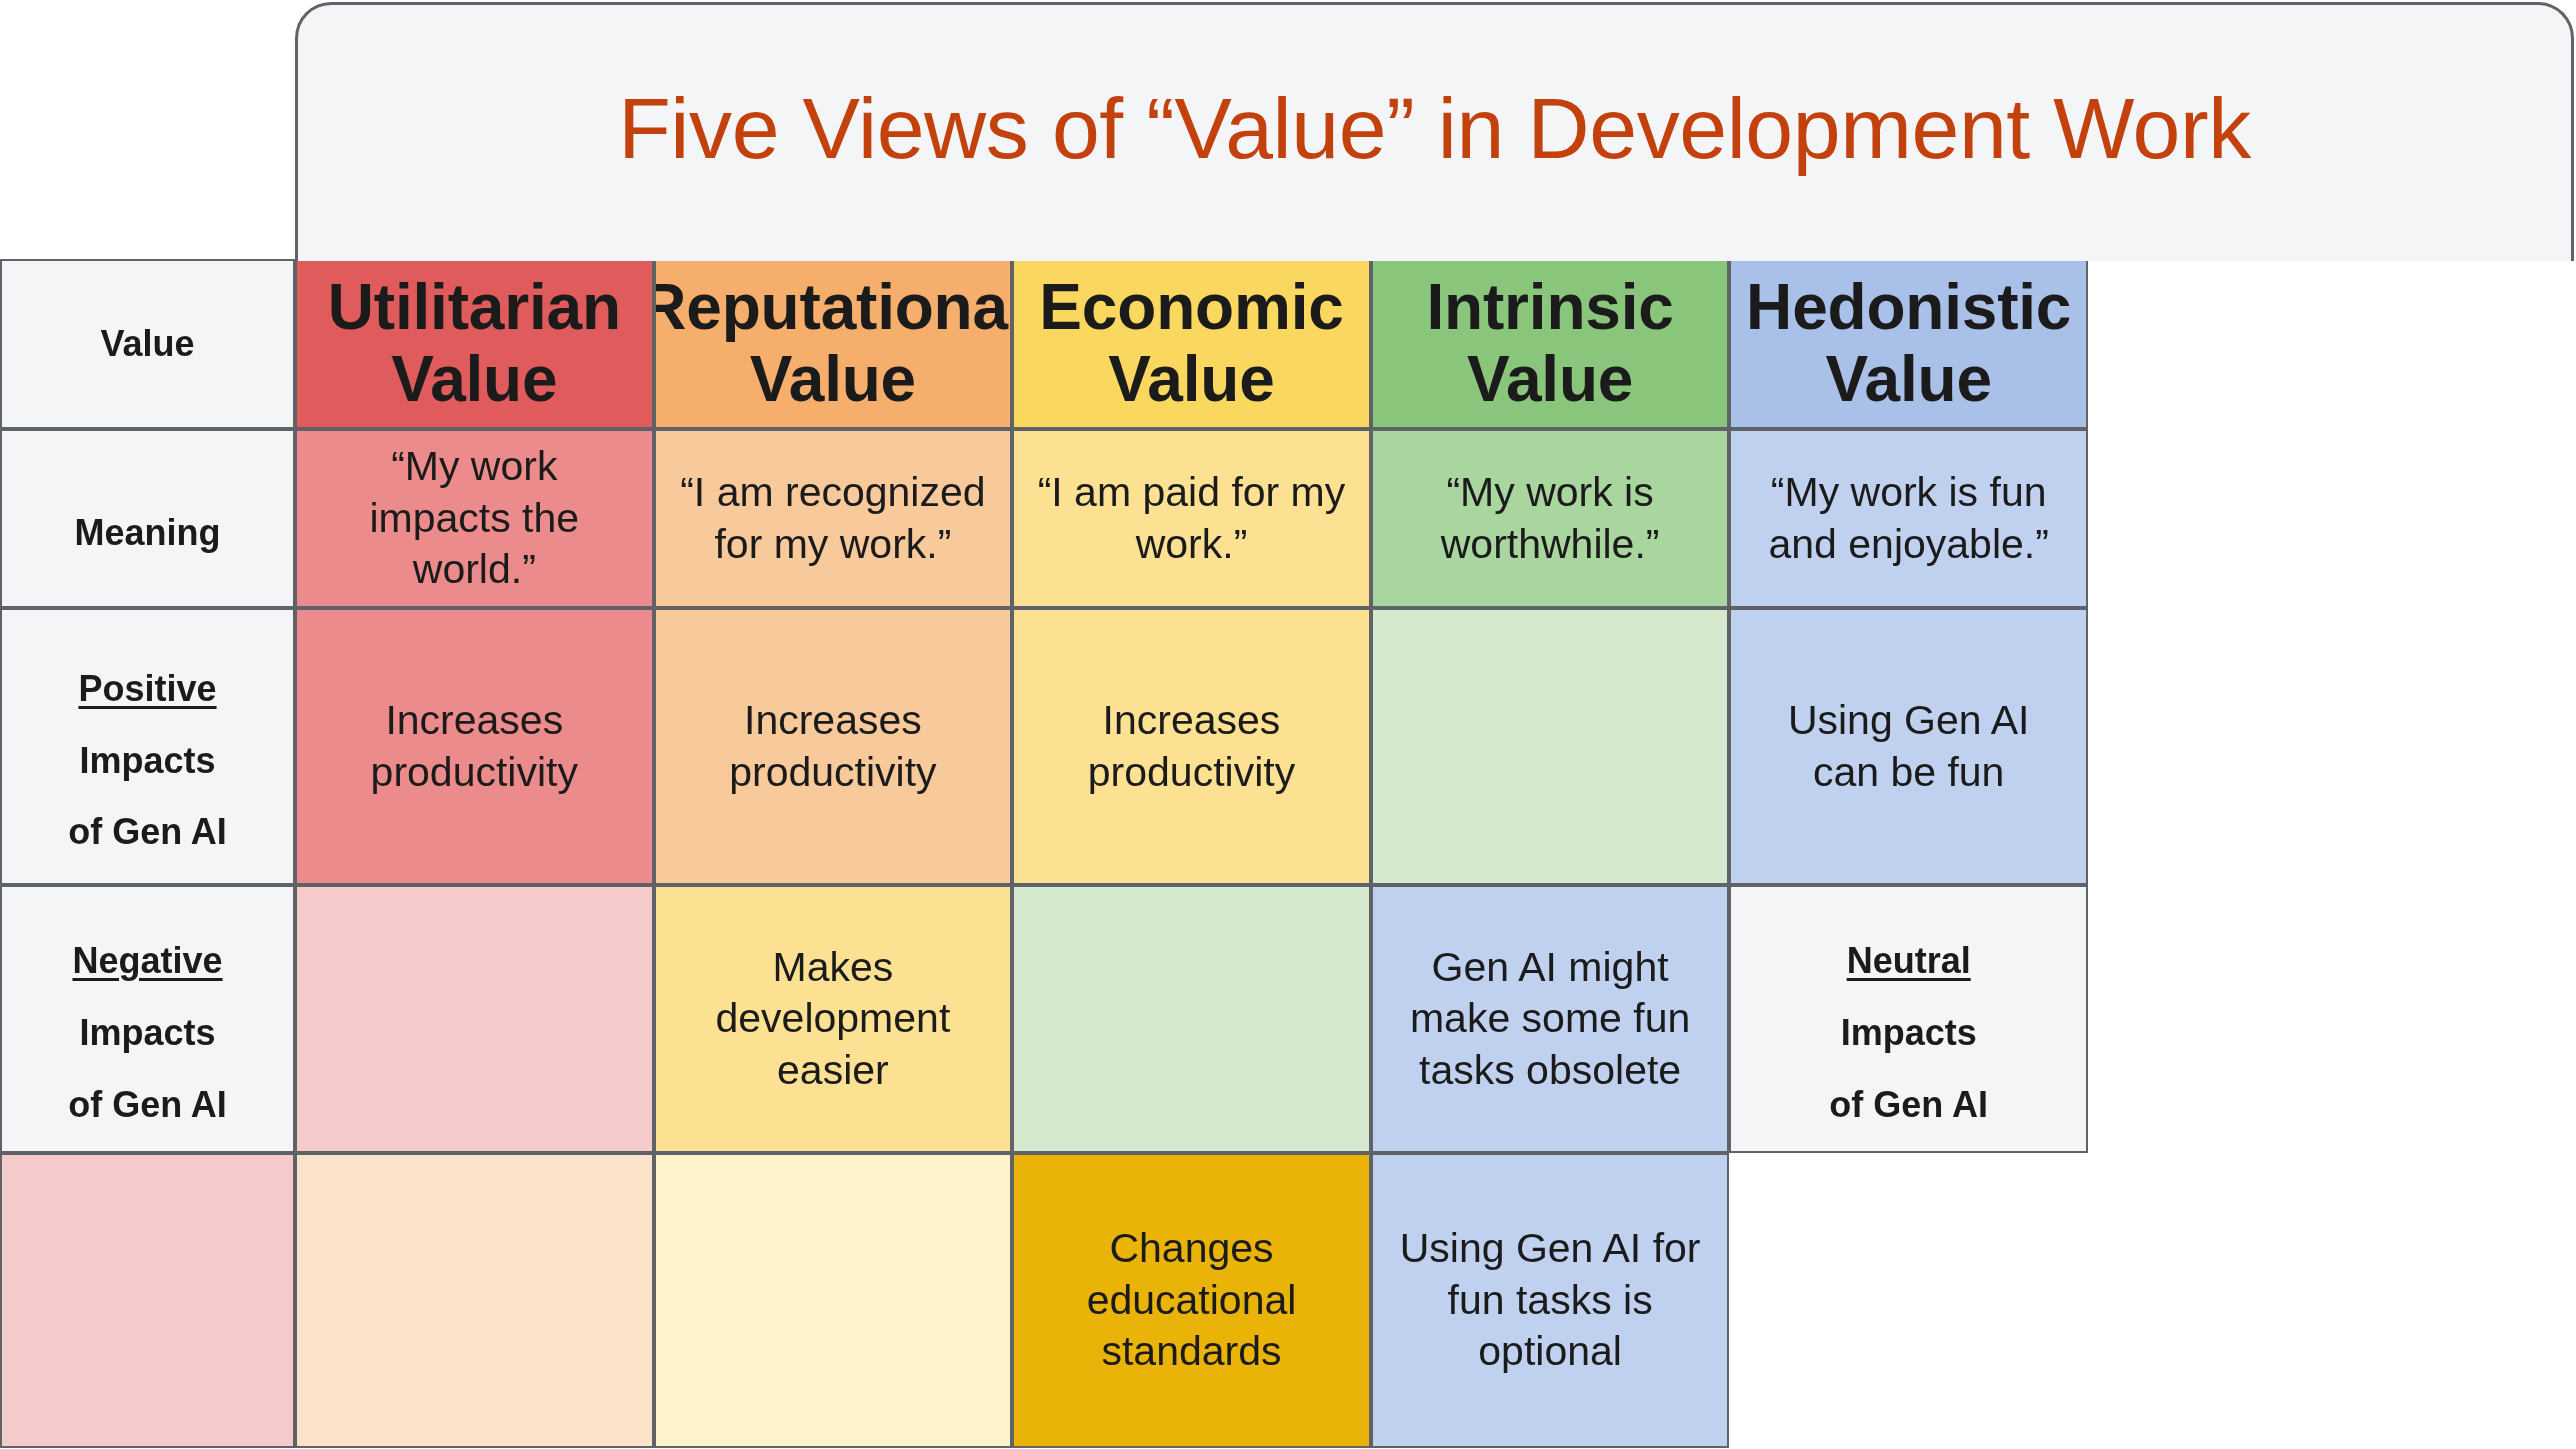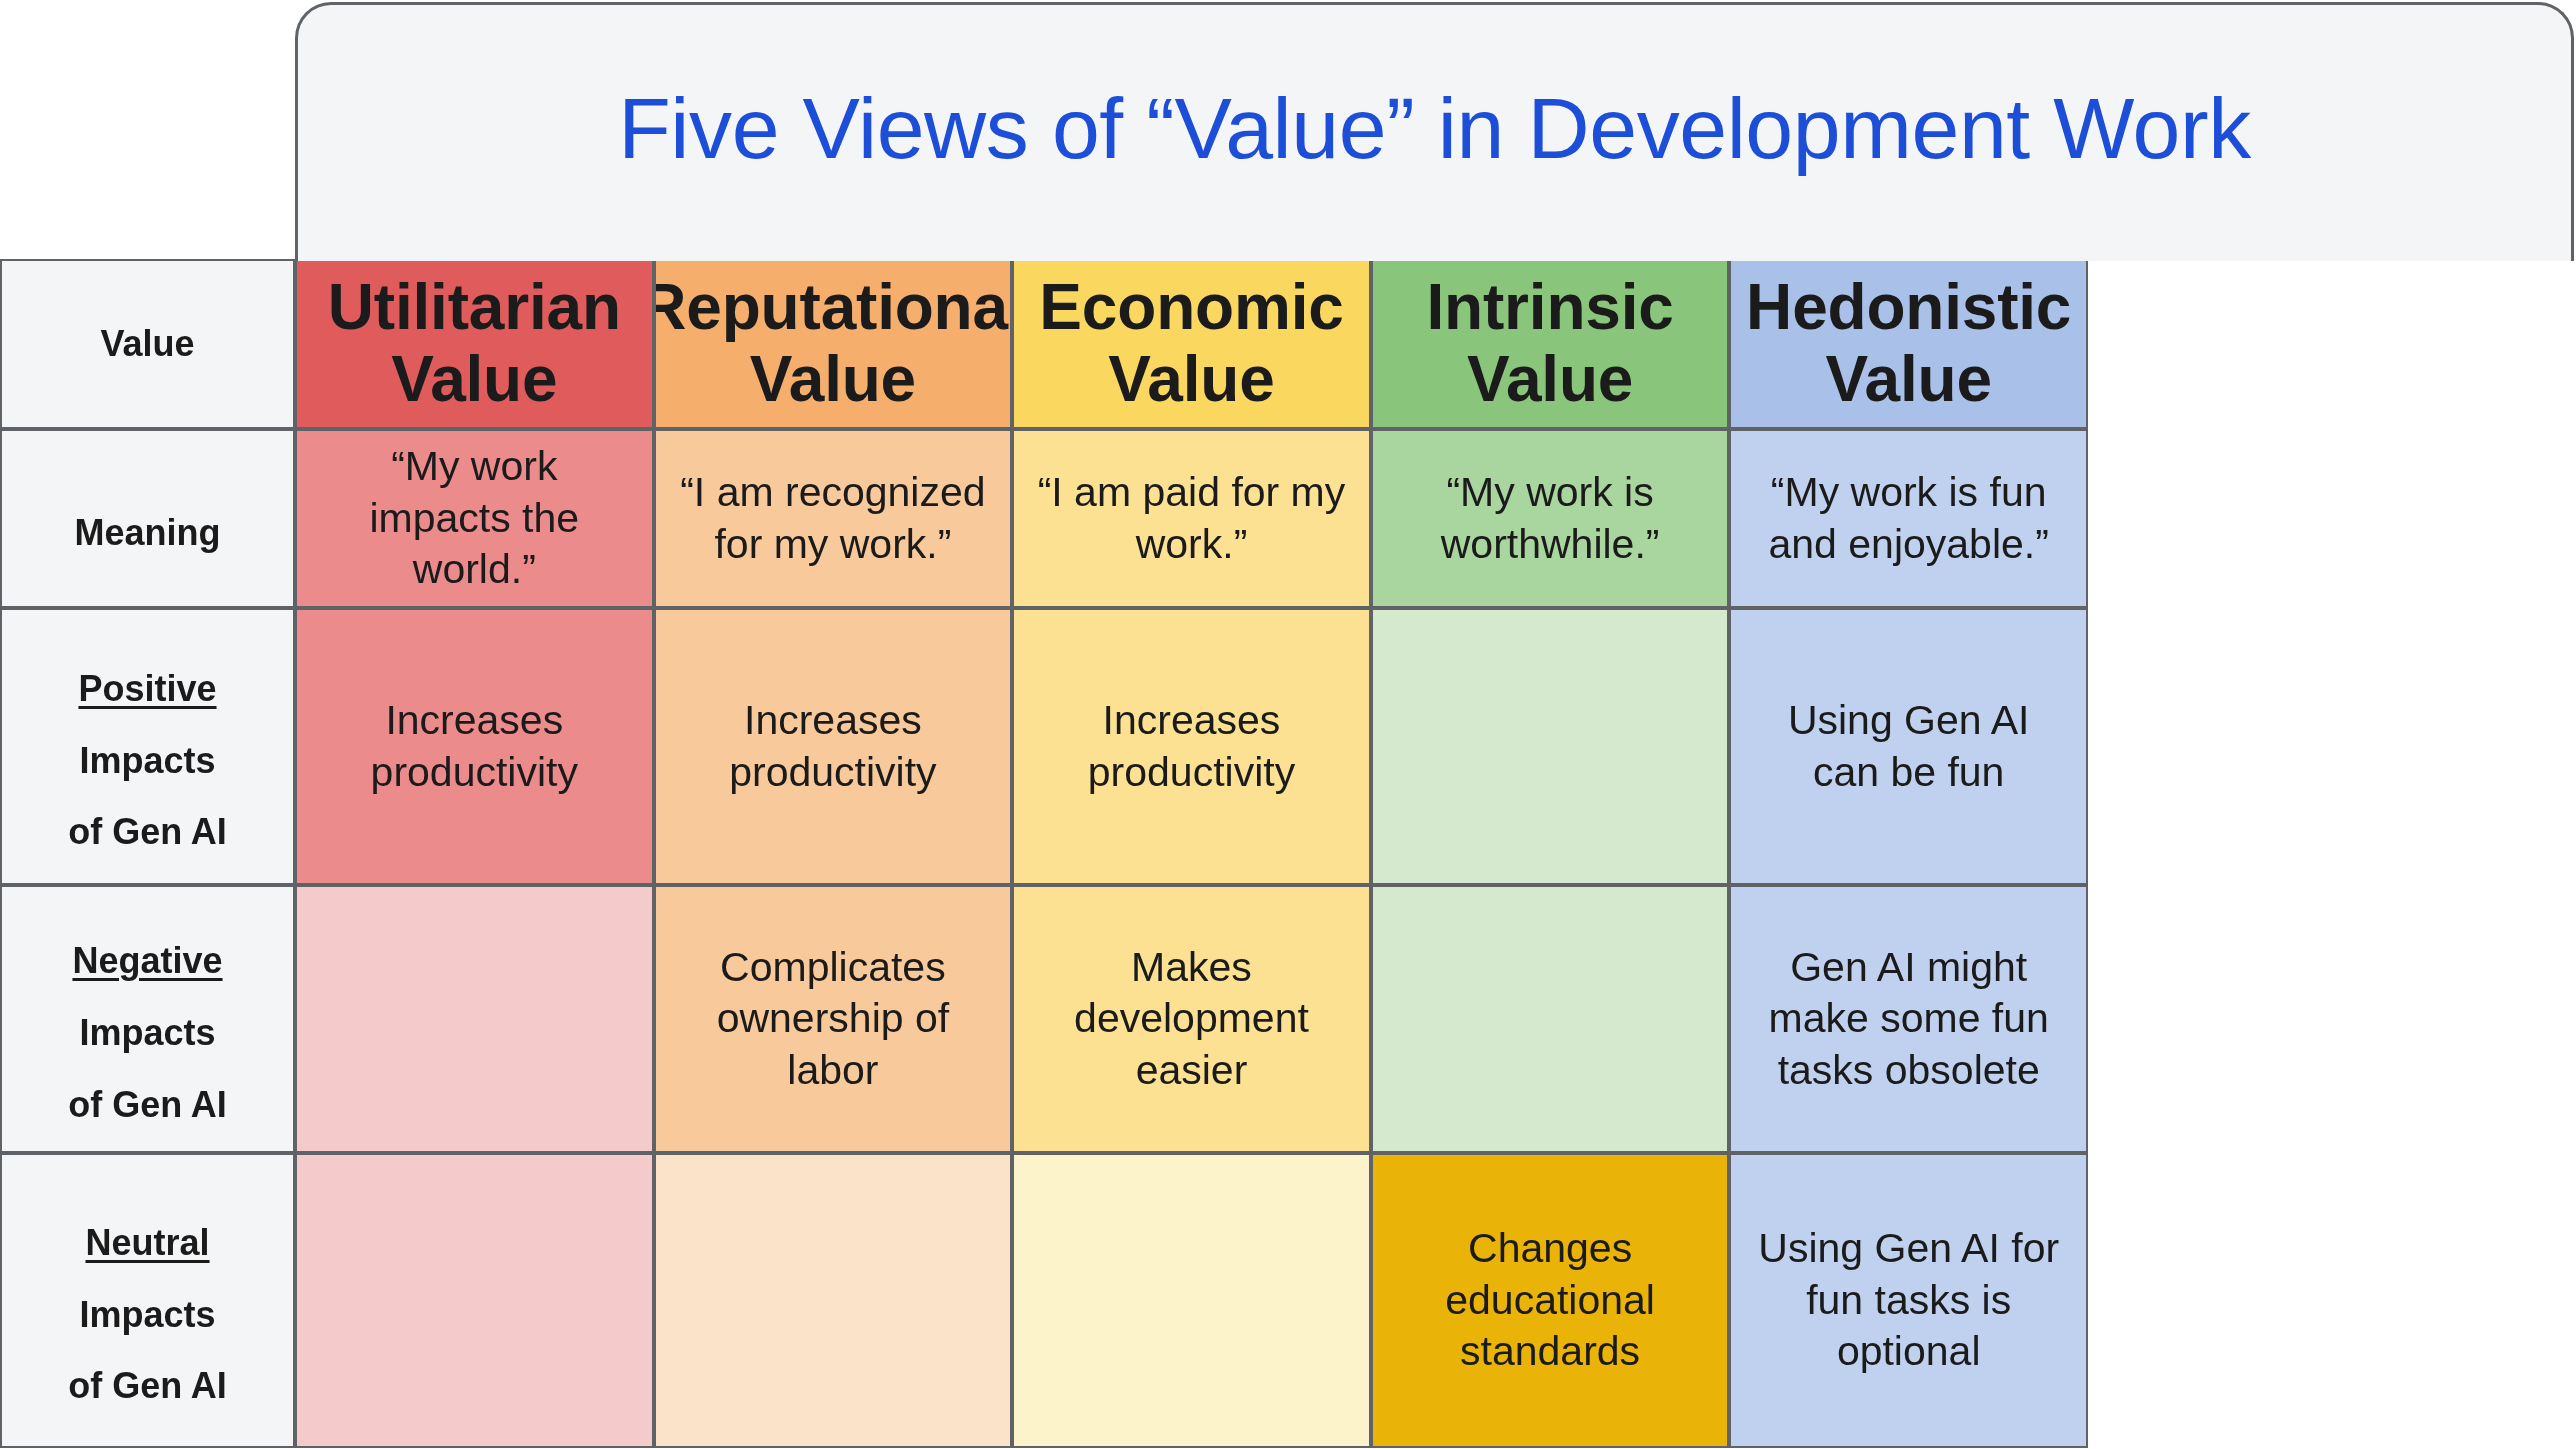--- a/index.html
+++ b/index.html
@@ -39,21 +39,21 @@
     border-bottom: none;
     display: flex;
     align-items: center;
     justify-content: center;
     z-index: 1;
   }
   #title-card .title-text {
     font-size: 86px;
     font-weight: 400;
     letter-spacing: -0.4px;
-    color: #1d4ed8;
+    color: #c2410c;
     text-align: center;
     line-height: 1.05;
     white-space: nowrap;
     padding-bottom: 9px;
   }
 
   
   #grid {
     position: absolute;
     left: 0;
@@ -155,21 +155,20 @@
       <div class="cell body-cell" style="background: rgb(248, 201, 154);">Increases productivity</div>
       <div class="cell body-cell" style="background: rgb(252, 225, 147);">Increases productivity</div>
       <div class="cell body-cell empty" style="background: rgb(212, 233, 205);"></div>
       <div class="cell body-cell" style="background: rgb(192, 209, 239);">Using Gen AI can be fun</div>
       <div class="cell rowlabel">
         <span class="lbl-line lbl-emph">Negative</span>
         <span class="lbl-line">Impacts</span>
         <span class="lbl-line">of Gen AI</span>
       </div>
       <div class="cell body-cell empty" style="background: rgb(245, 202, 202);"></div>
-      <div class="cell body-cell" style="background: rgb(248, 201, 154);">Complicates ownership of labor</div>
       <div class="cell body-cell" style="background: rgb(252, 225, 147);">Makes development easier</div>
       <div class="cell body-cell empty" style="background: rgb(212, 233, 205);"></div>
       <div class="cell body-cell" style="background: rgb(192, 209, 239);">Gen AI might make some fun tasks obsolete</div>
       <div class="cell rowlabel">
         <span class="lbl-line lbl-emph">Neutral</span>
         <span class="lbl-line">Impacts</span>
         <span class="lbl-line">of Gen AI</span>
       </div>
       <div class="cell body-cell empty" style="background: rgb(245, 202, 202);"></div>
       <div class="cell body-cell empty" style="background: rgb(251, 227, 202);"></div>

